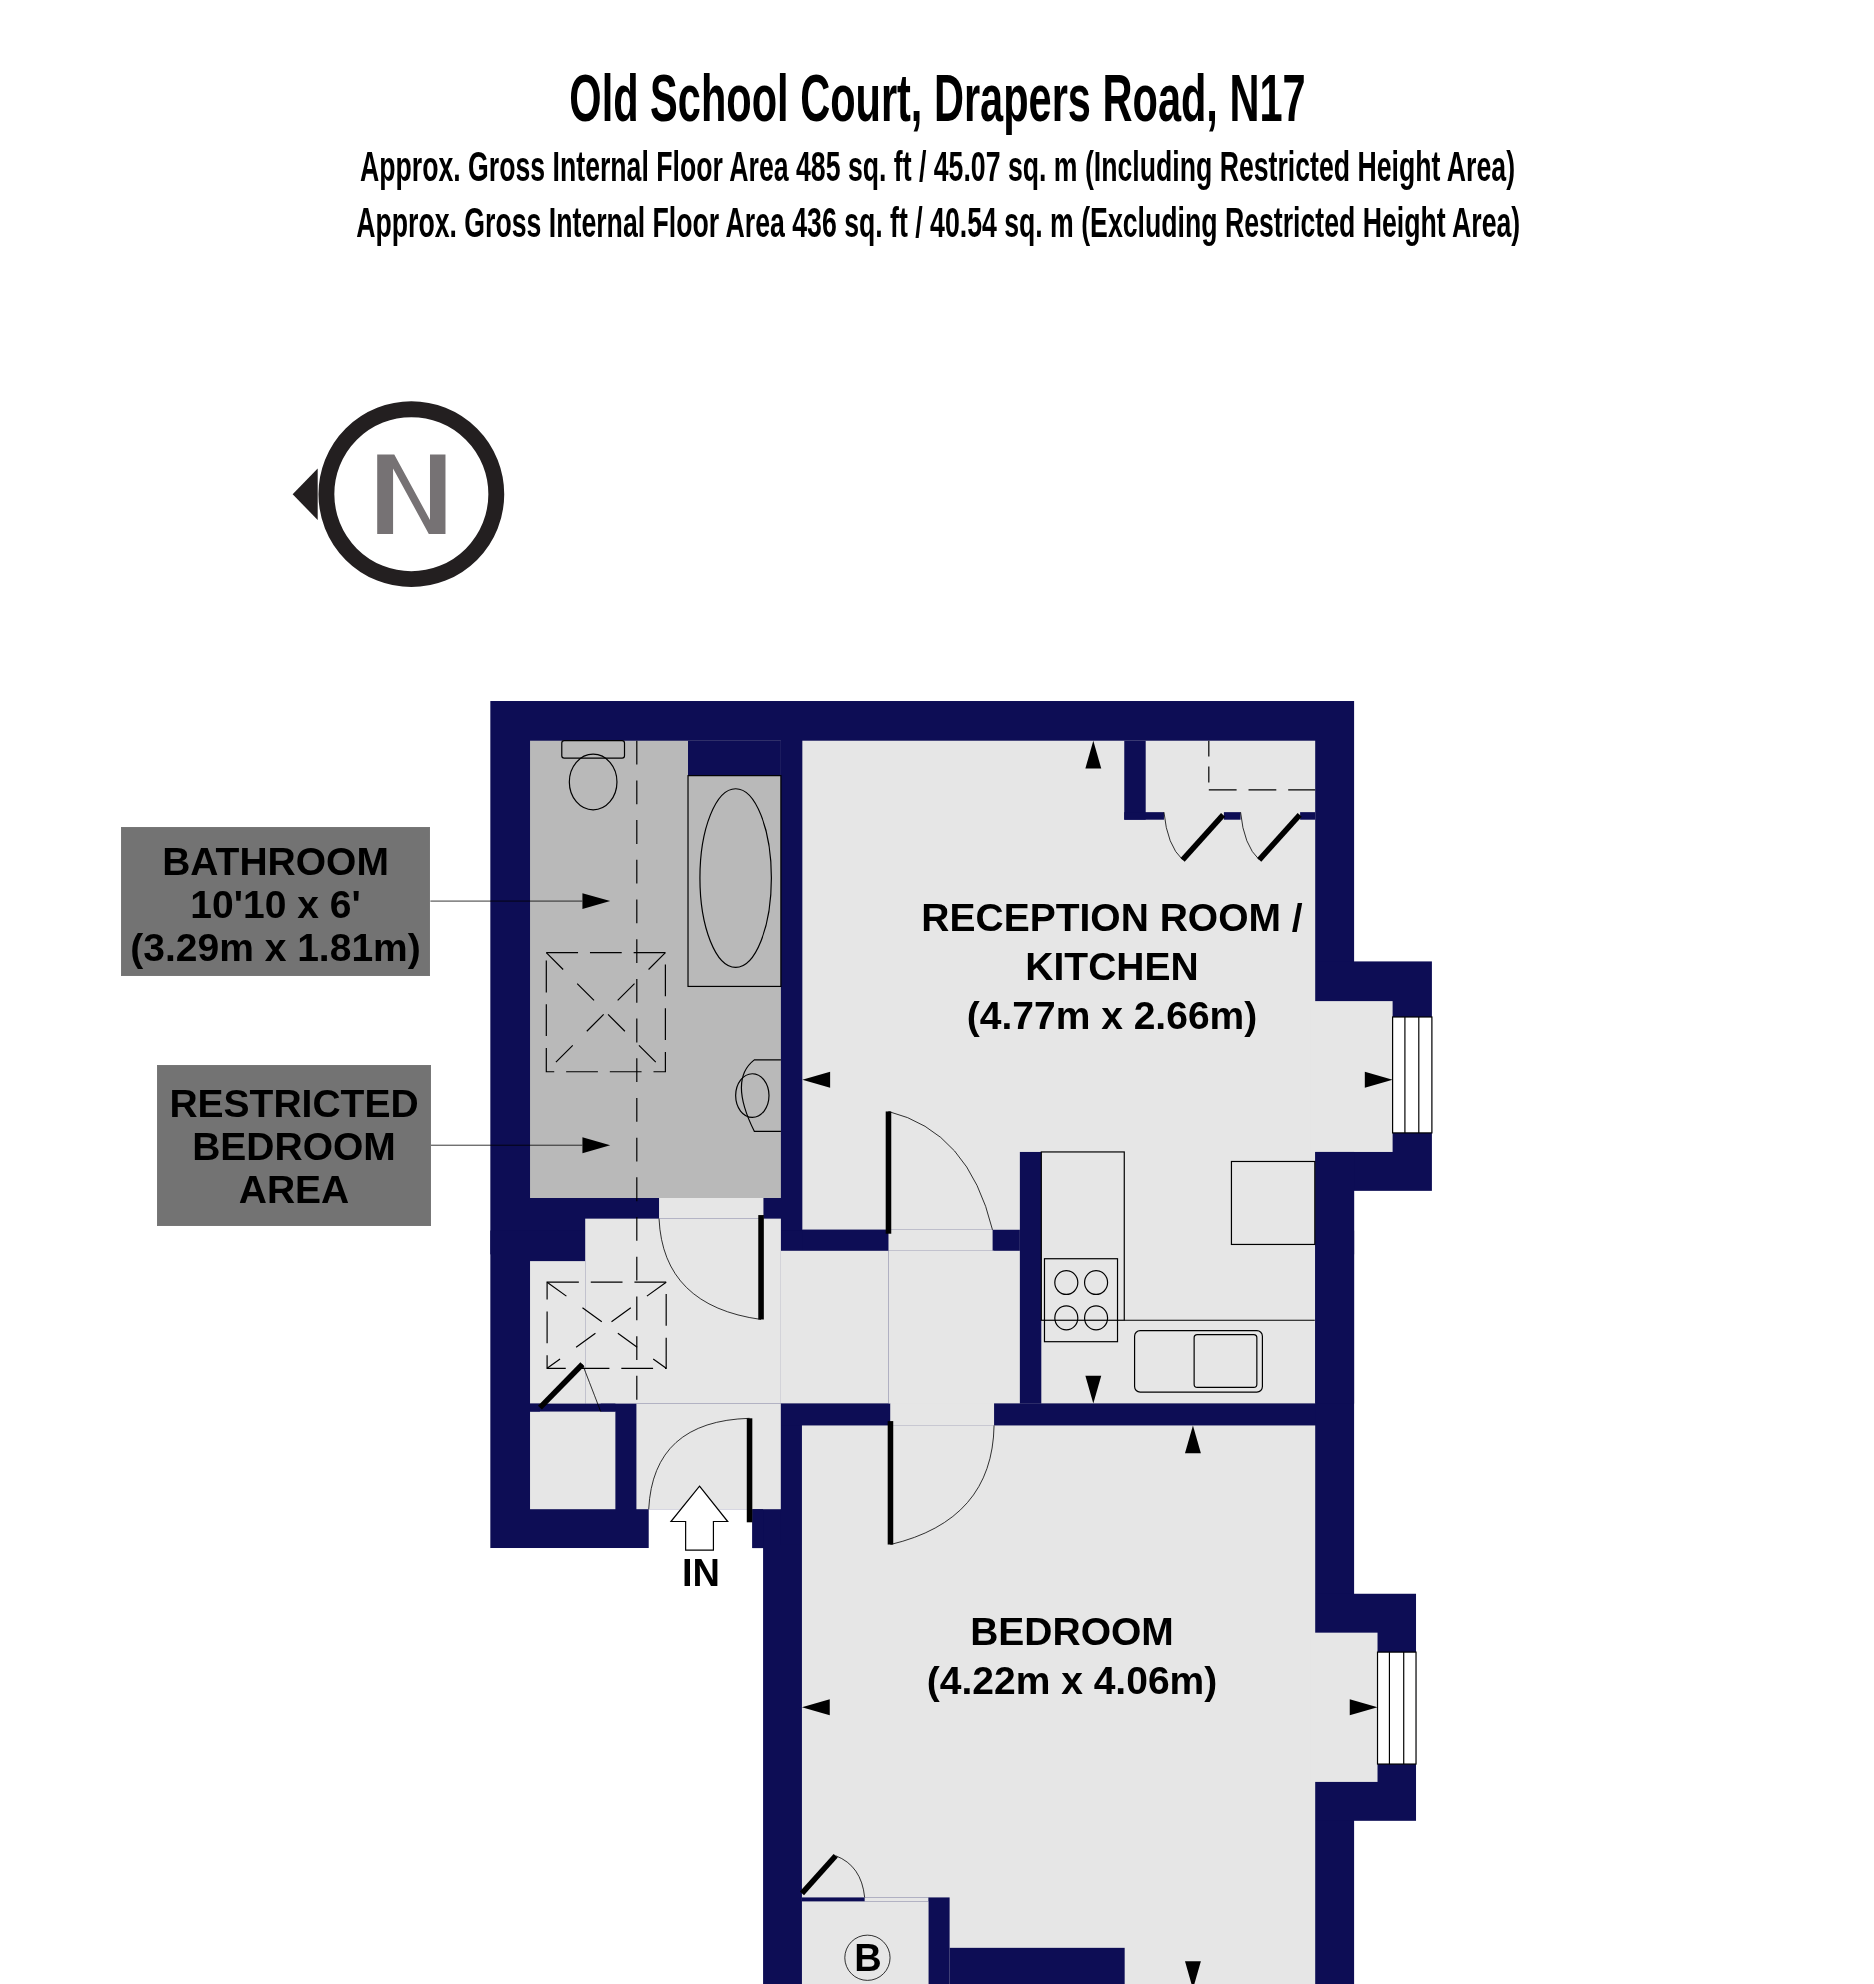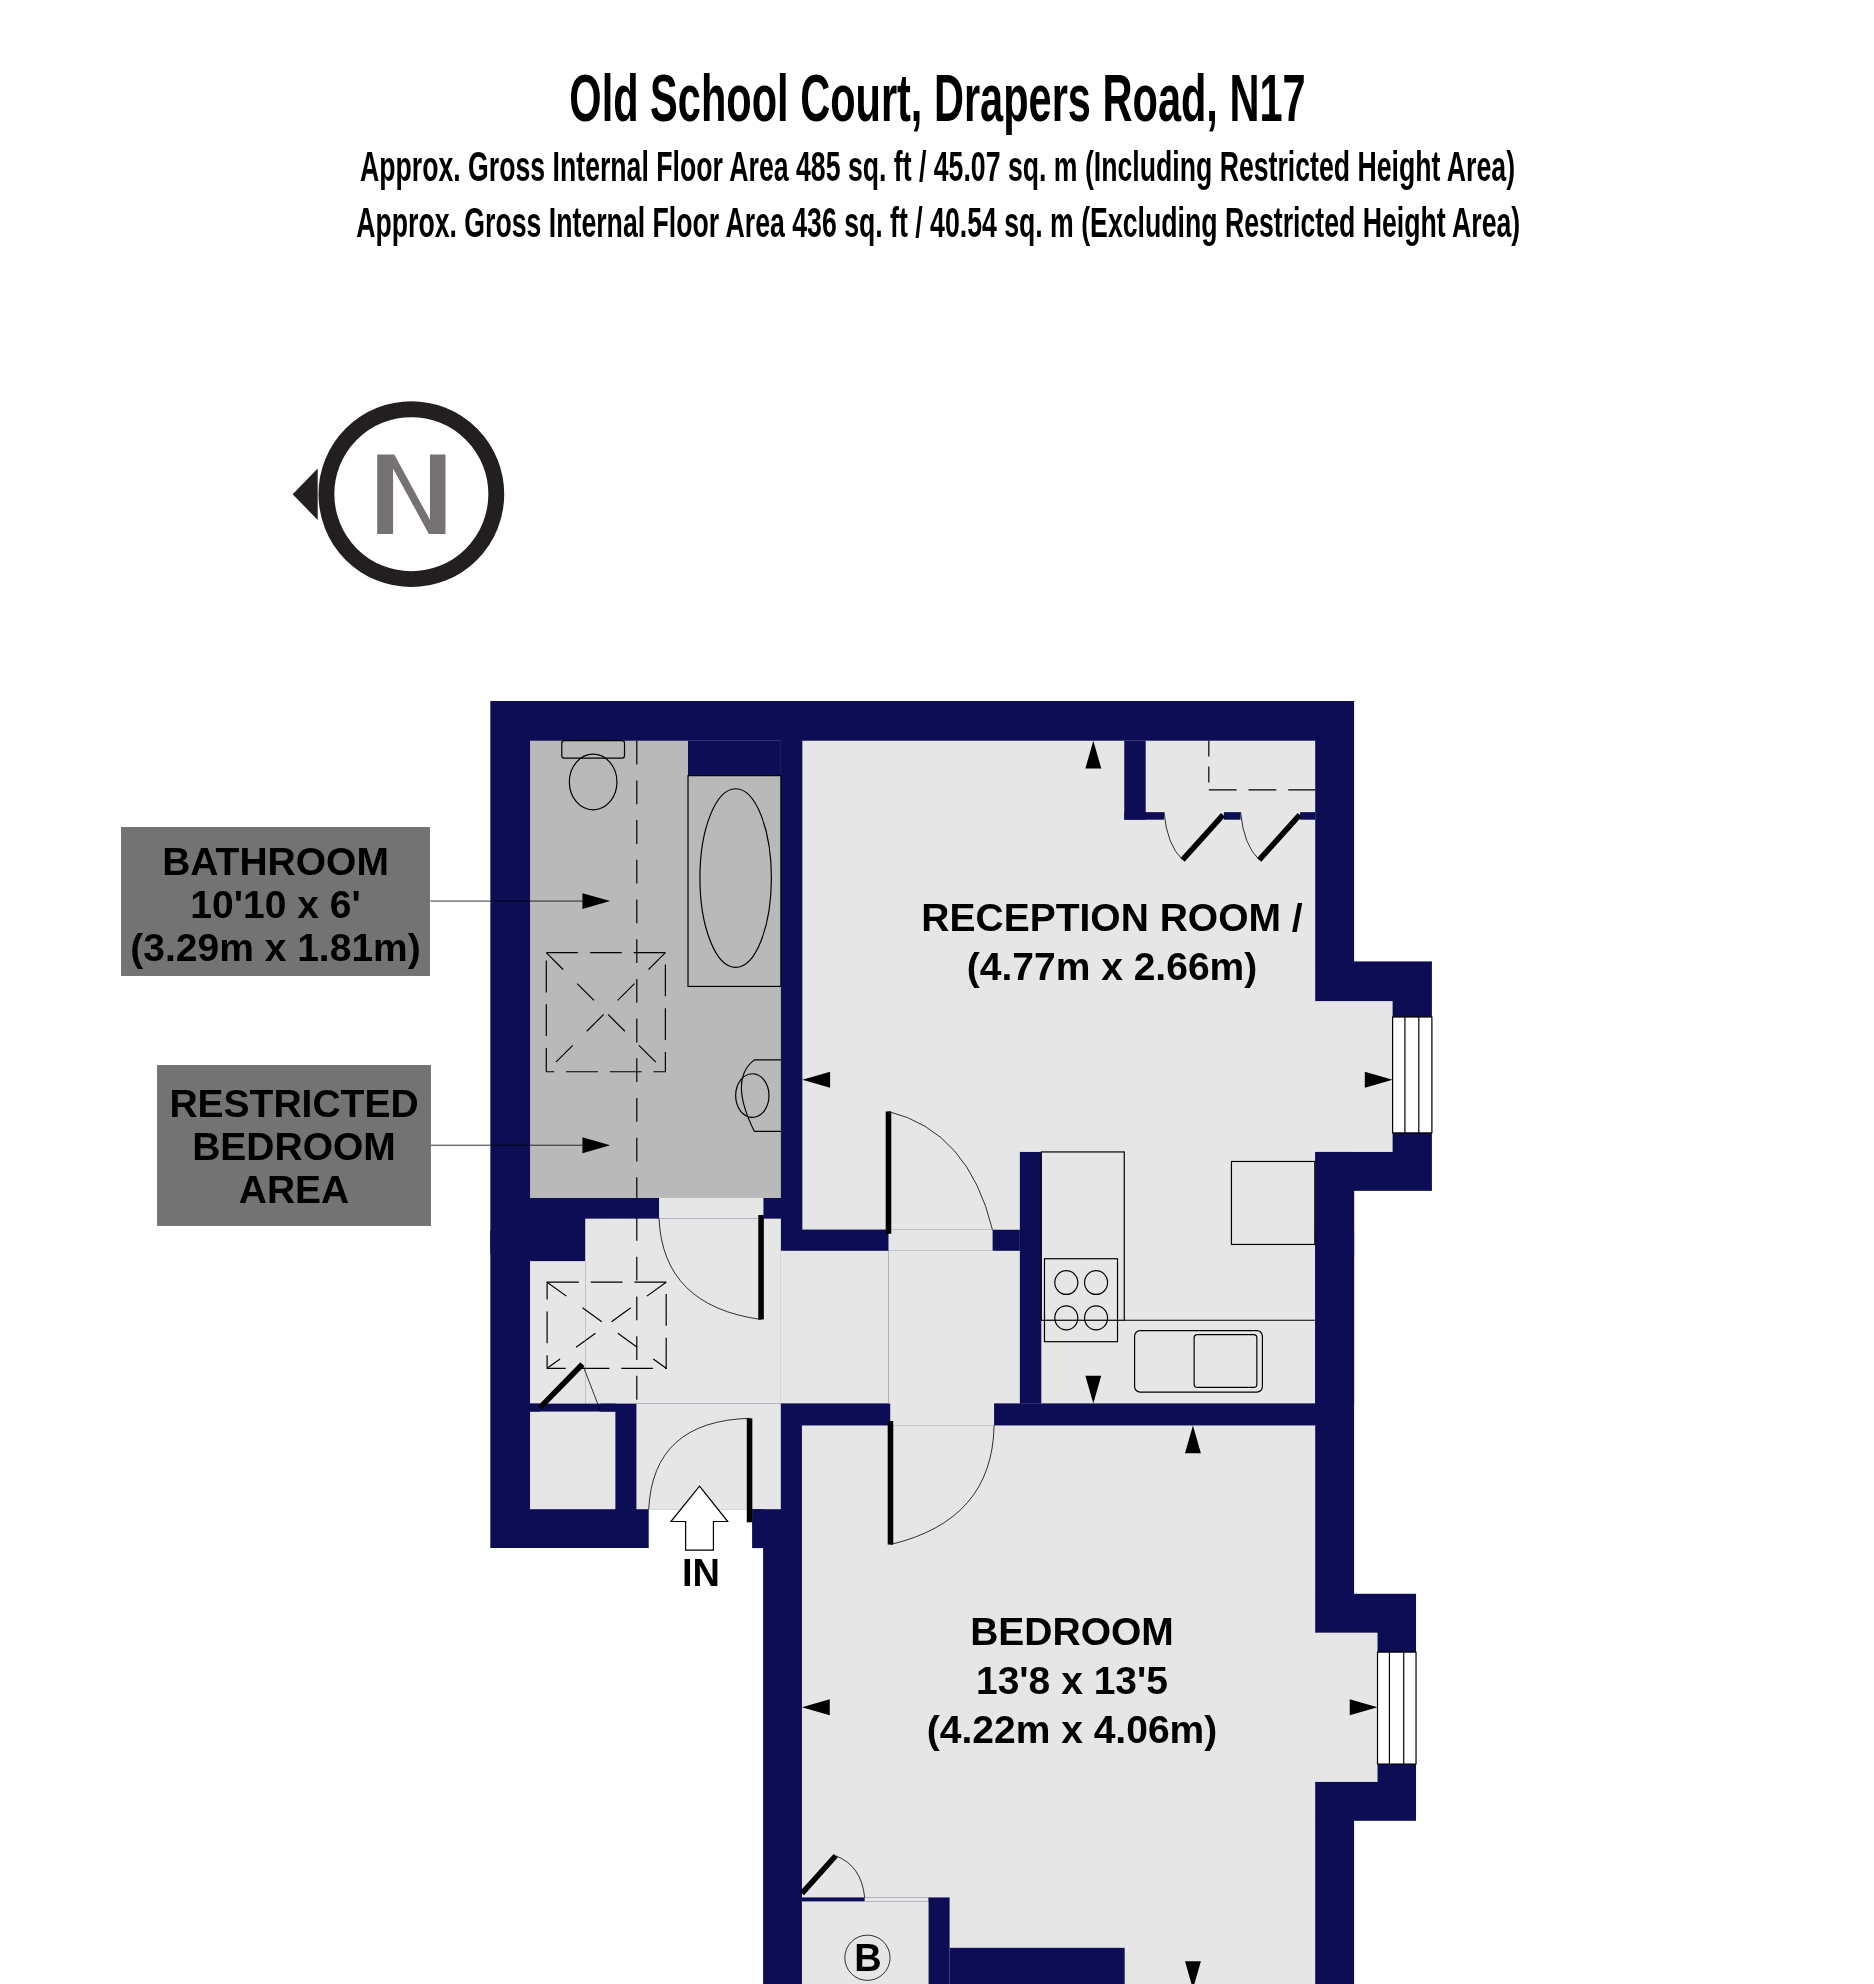--- a/index.html
+++ b/index.html
@@ -186,24 +186,24 @@
   <div>(3.29m x 1.81m)</div>
 </div>
 <div class="label-box" style="left:157px; top:1065px; width:274px; height:161px; padding-top:16px;">
   <div>RESTRICTED</div>
   <div>BEDROOM</div>
   <div>AREA</div>
 </div>
 
 <div class="room-text" style="left:874px; width:476px; top:893px; font-size:39px; line-height:49px;">
   <div>RECEPTION ROOM /</div>
+  <div>KITCHEN</div>
   <div>(4.77m x 2.66m)</div>
 </div>
 
 <div class="room-text" style="left:834px; width:476px; top:1607px; font-size:39px; line-height:49px;">
   <div>BEDROOM</div>
-  <div>13'8 x 13'5</div>
   <div>(4.22m x 4.06m)</div>
 </div>
 
 <div class="room-text" style="left:848px; width:40px; top:1939px; font-size:38px; line-height:38px;">B</div>
 <div class="room-text" style="left:671px; width:60px; top:1554px; font-size:38px; line-height:38px;">IN</div>
 
 
 </body></html>

